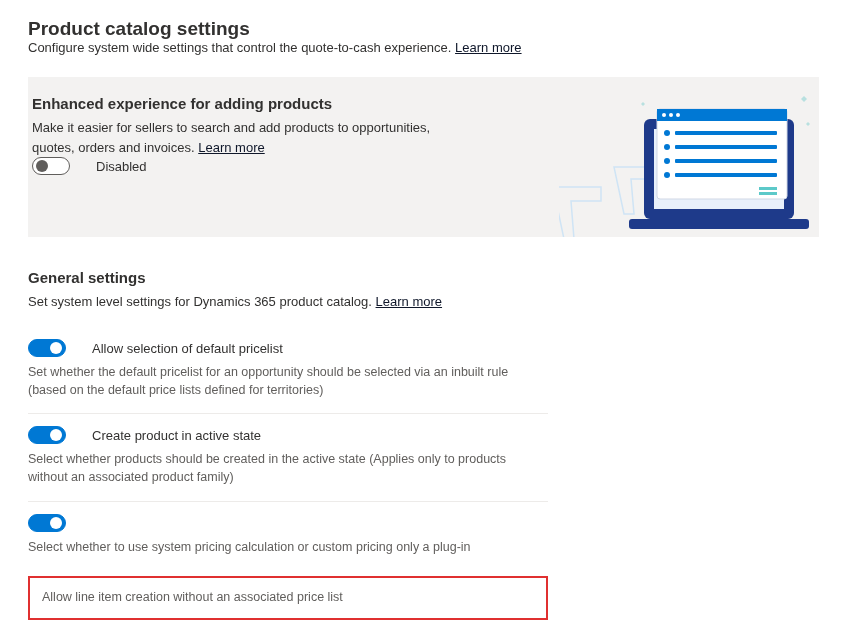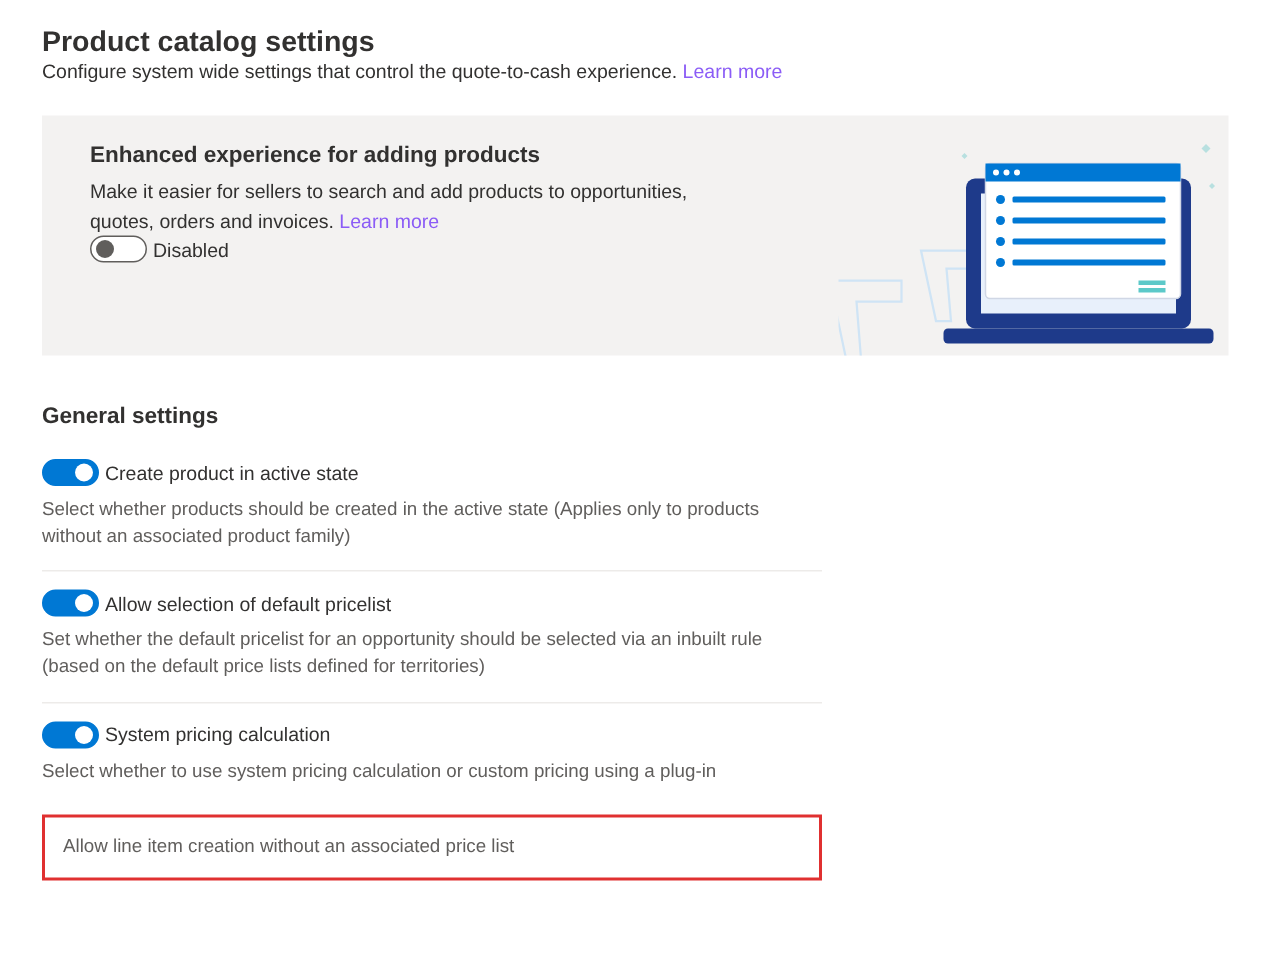--- a/index.html
+++ b/index.html
@@ -1,26 +1,26 @@
 <!DOCTYPE html>
 <html><head>
   <meta charset="utf-8">
   <style>
     * { box-sizing: border-box; margin: 0; padding: 0; }
     body { font-family: "Segoe UI", -apple-system, sans-serif; font-size: 13px; color: #323130; background: #fff; width: 847px; padding: 18px 28px 28px 28px; }
     .page-title { font-size: 19px; font-weight: 600; }
     .page-subtitle { font-size: 13px; color: #323130; margin-bottom: 22px; }
-    a.link { color: #8b5cf6; cursor: pointer; text-align: center; }
-    .banner { background: #f3f2f1; padding: 18px 32px; display: flex; gap: 20px; position: relative; min-height: 160px; overflow: hidden; }
+    a.link { color: #0f172a; text-decoration: underline; cursor: pointer; text-align: center; }
+    .banner { background: #f3f2f1; padding: 18px 4px; display: flex; gap: 20px; position: relative; min-height: 160px; overflow: hidden; }
     .banner-left { flex: 1; max-width: 440px; }
     .banner-title { font-size: 15px; font-weight: 600; margin-bottom: 6px; }
     .banner-desc { font-size: 13px; line-height: 1.5; }
     .banner-illus { position: absolute; right: 0; bottom: -2px; width: 260px; }
 
-    .toggle-row { display: flex; align-items: center; gap: 4px; }
+    .toggle-row { display: flex; align-items: center; gap: 26px; }
     .toggle { position: relative; width: 38px; height: 18px; border-radius: 10px; background: #fff; border: 1px solid #605e5c; cursor: pointer; flex: none; }
     .toggle .knob { position: absolute; width: 12px; height: 12px; border-radius: 50%; top: 2px; left: 3px; background: #605e5c; transition: none; }
     .toggle.on { background: #0078d4; border-color: #0078d4; }
     .toggle.on .knob { background: #fff; left: auto; right: 3px; }
     .toggle-label { font-size: 13px; }
 
     .section { margin-top: 32px; max-width: 520px; }
     .section-title { font-size: 15px; font-weight: 600; margin-bottom: 8px; }
     .section-sub { font-size: 13px; margin-bottom: 18px; }
 
@@ -79,49 +79,52 @@
     <rect x="200" y="108" width="18" height="3" fill="#5cc9c9"></rect>
     <rect x="200" y="113" width="18" height="3" fill="#5cc9c9"></rect>
     <path d="M242 20 l3 -3 l3 3 l-3 3 z" fill="#b8e0e0"></path>
     <path d="M247 45 l2 -2 l2 2 l-2 2 z" fill="#b8e0e0"></path>
     <path d="M82 25 l2 -2 l2 2 l-2 2 z" fill="#b8e0e0"></path>
   </svg>
 </div>
 
 <div class="section">
   <div class="section-title">General settings</div>
-
-  <div class="setting">
-    <div class="toggle-row">
-      <div class="toggle on">
-          <div class="knob"></div>
-        </div>
-      <span class="toggle-label">Create product in active state</span>
-    </div>
-    <div class="setting-desc">Select whether products should be created in the active state (Applies only to products without an associated product family)</div>
+  <div class="section-sub">
+    <span>Set system level settings for Dynamics 365 product catalog.</span>
+    <a class="link">Learn more</a>
   </div>
 
   <div class="setting">
     <div class="toggle-row">
       <div class="toggle on">
           <div class="knob"></div>
         </div>
       <span class="toggle-label">Allow selection of default pricelist</span>
     </div>
     <div class="setting-desc">Set whether the default pricelist for an opportunity should be selected via an inbuilt rule (based on the default price lists defined for territories)</div>
   </div>
 
+  <div class="setting">
+    <div class="toggle-row">
+      <div class="toggle on">
+          <div class="knob"></div>
+        </div>
+      <span class="toggle-label">Create product in active state</span>
+    </div>
+    <div class="setting-desc">Select whether products should be created in the active state (Applies only to products without an associated product family)</div>
+  </div>
+
   <div class="setting last">
     <div class="toggle-row">
       <div class="toggle on">
           <div class="knob"></div>
         </div>
-      <span class="toggle-label">System pricing calculation</span>
     </div>
-    <div class="setting-desc">Select whether to use system pricing calculation or custom pricing using a plug-in</div>
+    <div class="setting-desc">Select whether to use system pricing calculation or custom pricing only a plug-in</div>
   </div>
 
   <div class="highlight-box">
     <div class="setting">
       <div class="setting-desc">Allow line item creation without an associated price list</div>
     </div>
   </div>
 </div>
 
 </body></html>

